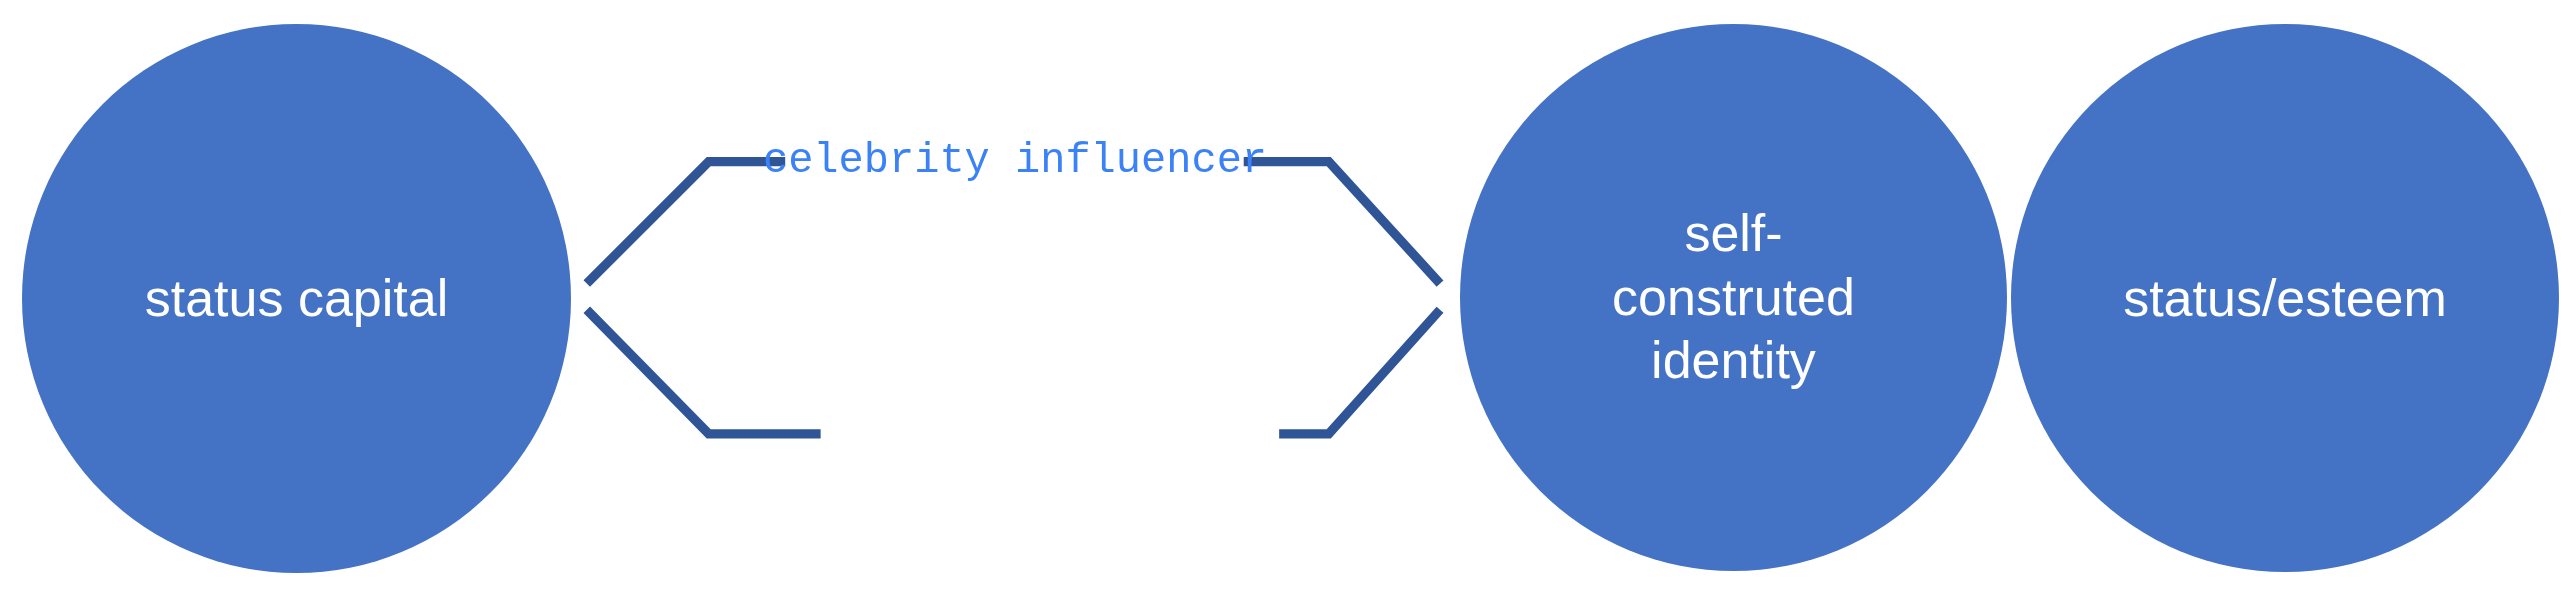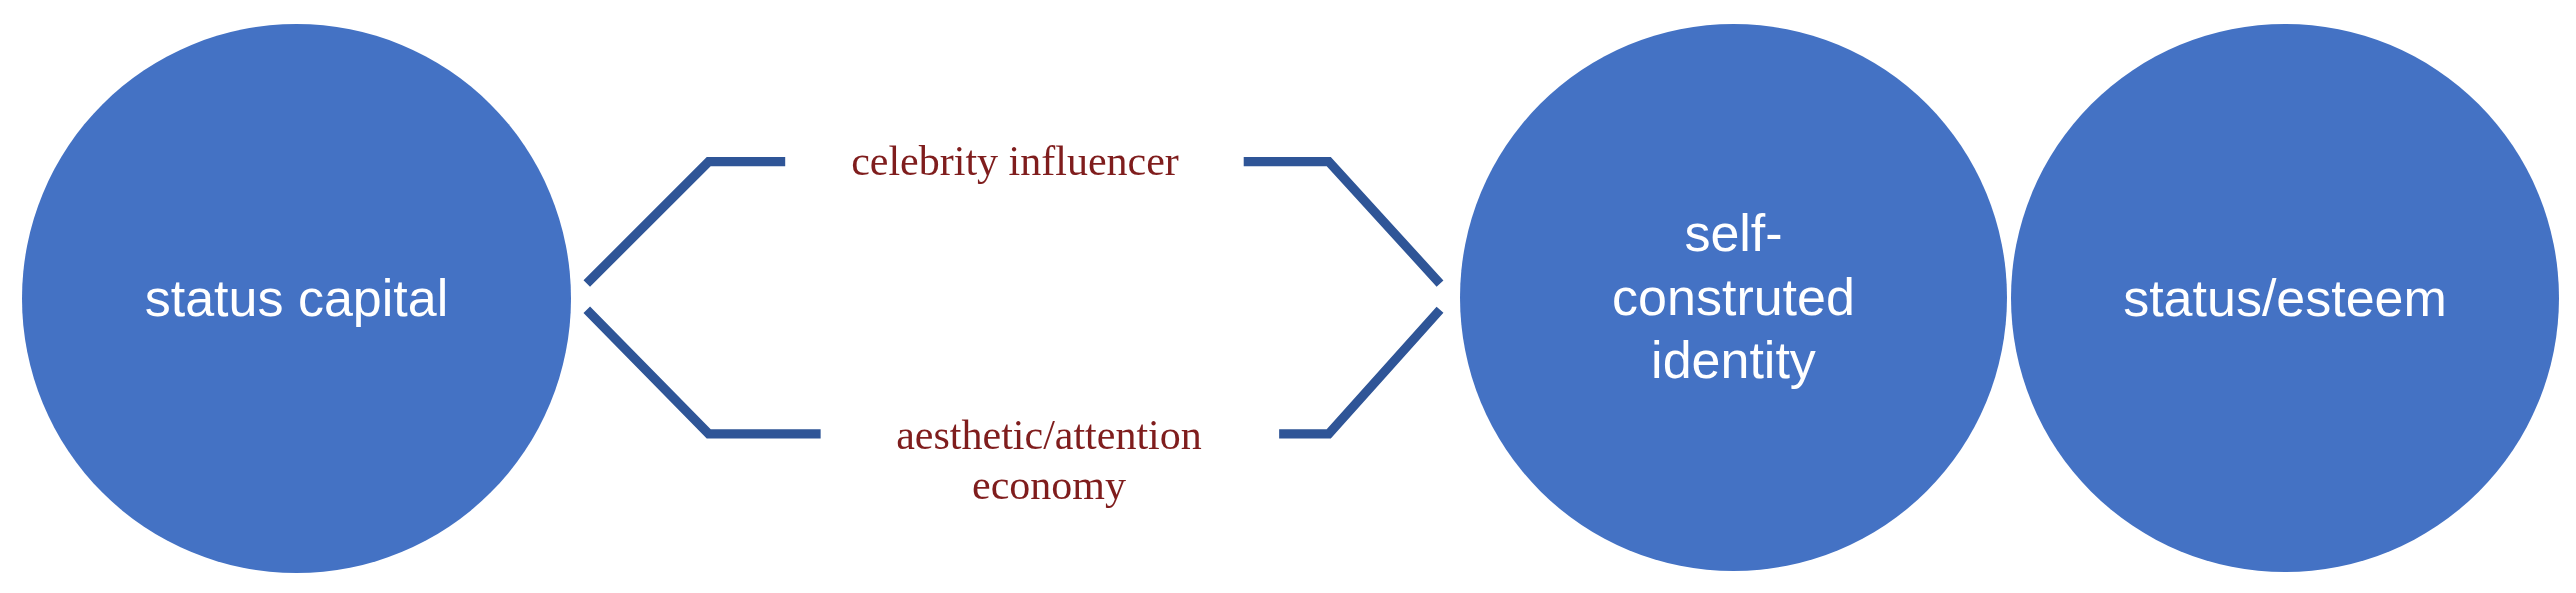--- a/index.html
+++ b/index.html
@@ -70,22 +70,22 @@
     top: 24px;
     width: 548px;
     height: 548px;
   }
   #node-status-esteem .node-label {
     font-size: 52px;
   }
   
   .edge-label {
     position: absolute;
-    color: #7f1d1d;
-    font-family: Liberation Serif, serif;
+    color: #3b82f6;
+    font-family: Liberation Mono, monospace;
     font-weight: 400;
     font-size: 42px;
     line-height: 1.18;
     text-align: center;
     white-space: pre-line;
     transform: translate(-50%, -50%);
   }
   #edge-label-celebrity-influencer {
     left: 1015px;
     top: 162px;
@@ -124,17 +124,15 @@
   </div>
 
   <div class="node-circle" id="node-self-constructed-identity">
     <span class="node-label">self-
 construted
 identity</span>
   </div>
 
   <div class="edge-label" id="edge-label-celebrity-influencer">celebrity influencer</div>
 
-  <div class="edge-label" id="edge-label-aesthetic-attention-economy">aesthetic/attention
-economy</div>
 
 </div>
 
 
 </body></html>

